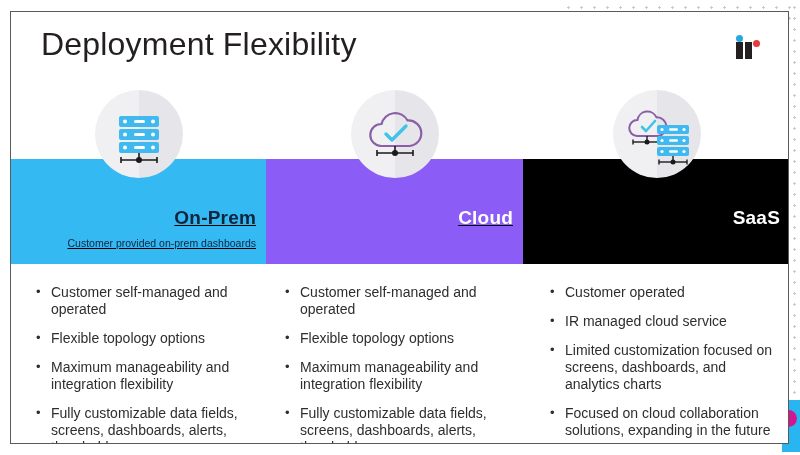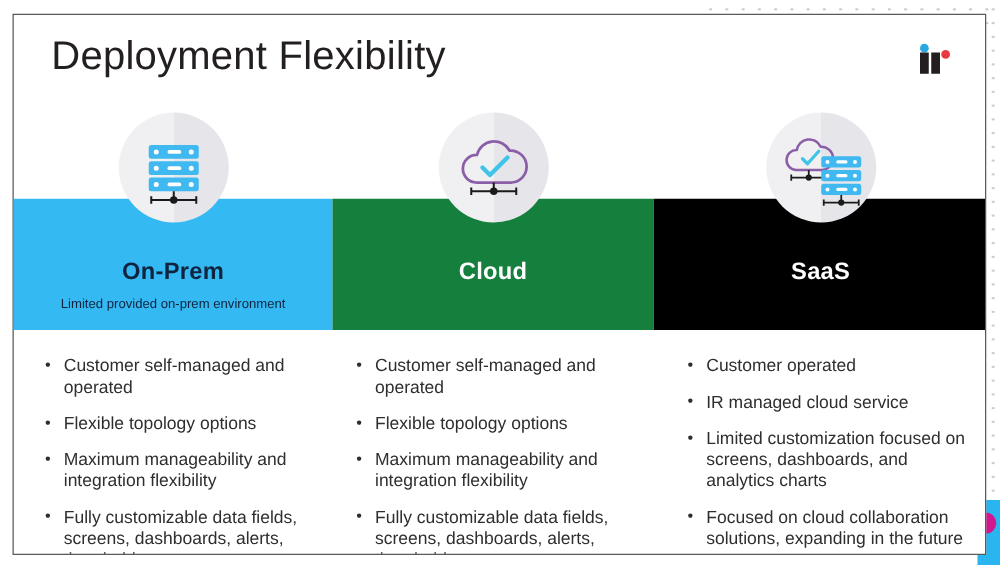--- a/index.html
+++ b/index.html
@@ -143,44 +143,45 @@
   .column.saas   { left: 512px; width: 267px; }
 
   .band {
     position: absolute;
     top: 147px;
     left: 0;
     right: 0;
     height: 105px;
   }
   .column.onprem .band { background: #34b9f3; }
-  .column.cloud  .band { background: #15803d; }
+  .column.cloud  .band { background: #8b5cf6; }
   .column.saas   .band { background: #000000; padding-left: 35px; }
 
   .badge {
     position: absolute;
     top: 78px;
     left: 50%;
     transform: translateX(-50%);
     width: 88px;
     height: 88px;
     border-radius: 50%;
     background: linear-gradient(90deg, #f0f0f2 0%, #f0f0f2 50%, #e6e6ea 50%, #e6e6ea 100%);
     z-index: 3;
   }
   .badge svg { display: block; }
 
   .band-text {
     position: absolute;
     left: 0;
     right: 0;
     top: 48px;
-    text-align: center;
+    text-align: right;
     padding: 0 10px;
     box-sizing: border-box;
+    text-decoration: underline;
   }
   .band-title {
     font-size: 19px;
     font-weight: bold;
     letter-spacing: 0.2px;
     margin-bottom: 7px;
   }
   .band-sub {
     font-size: 10.5px;
     line-height: 14px;
@@ -243,21 +244,21 @@
       <div class="dot-red"></div>
     </div>
   </div>
 
   <div id="columns">
 
     <div class="column onprem">
       <div class="band">
         <div class="band-text">
           <div class="band-title">On-Prem</div>
-          <div class="band-sub">Limited provided on-prem environment</div>
+          <div class="band-sub">Customer provided on-prem dashboards</div>
         </div>
       </div>
       <div class="badge">
         <svg width="88" height="88" viewBox="0 0 88 88">
           <g>
             <rect x="24" y="26" width="40" height="11" rx="2" fill="#3fb9f0"></rect>
             <circle cx="30" cy="31.5" r="2" fill="#ffffff"></circle>
             <rect x="39" y="30" width="11" height="3" rx="1.5" fill="#ffffff"></rect>
             <circle cx="58" cy="31.5" r="2" fill="#ffffff"></circle>
 

